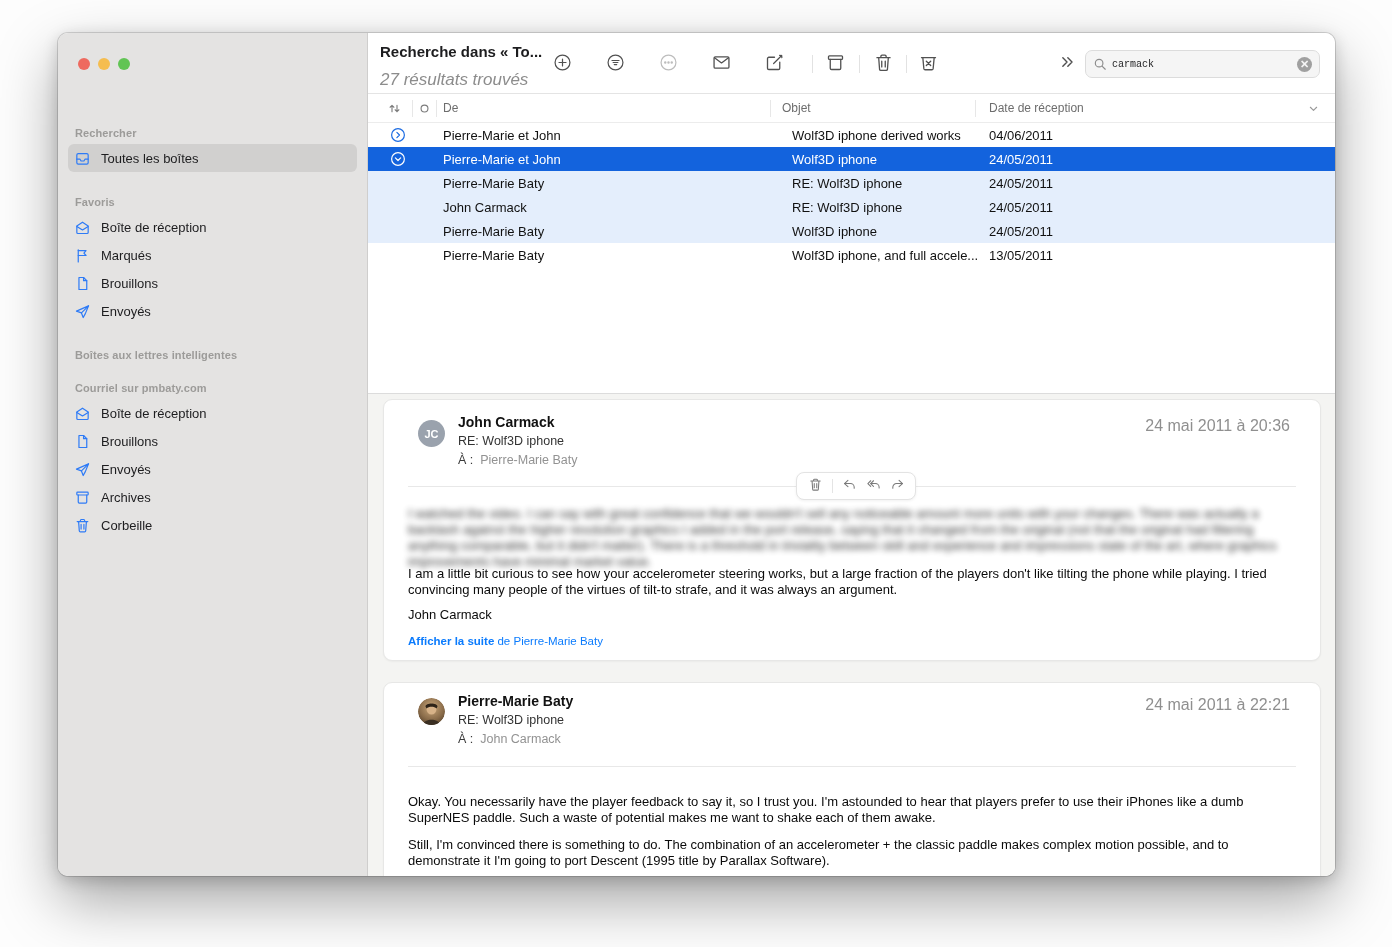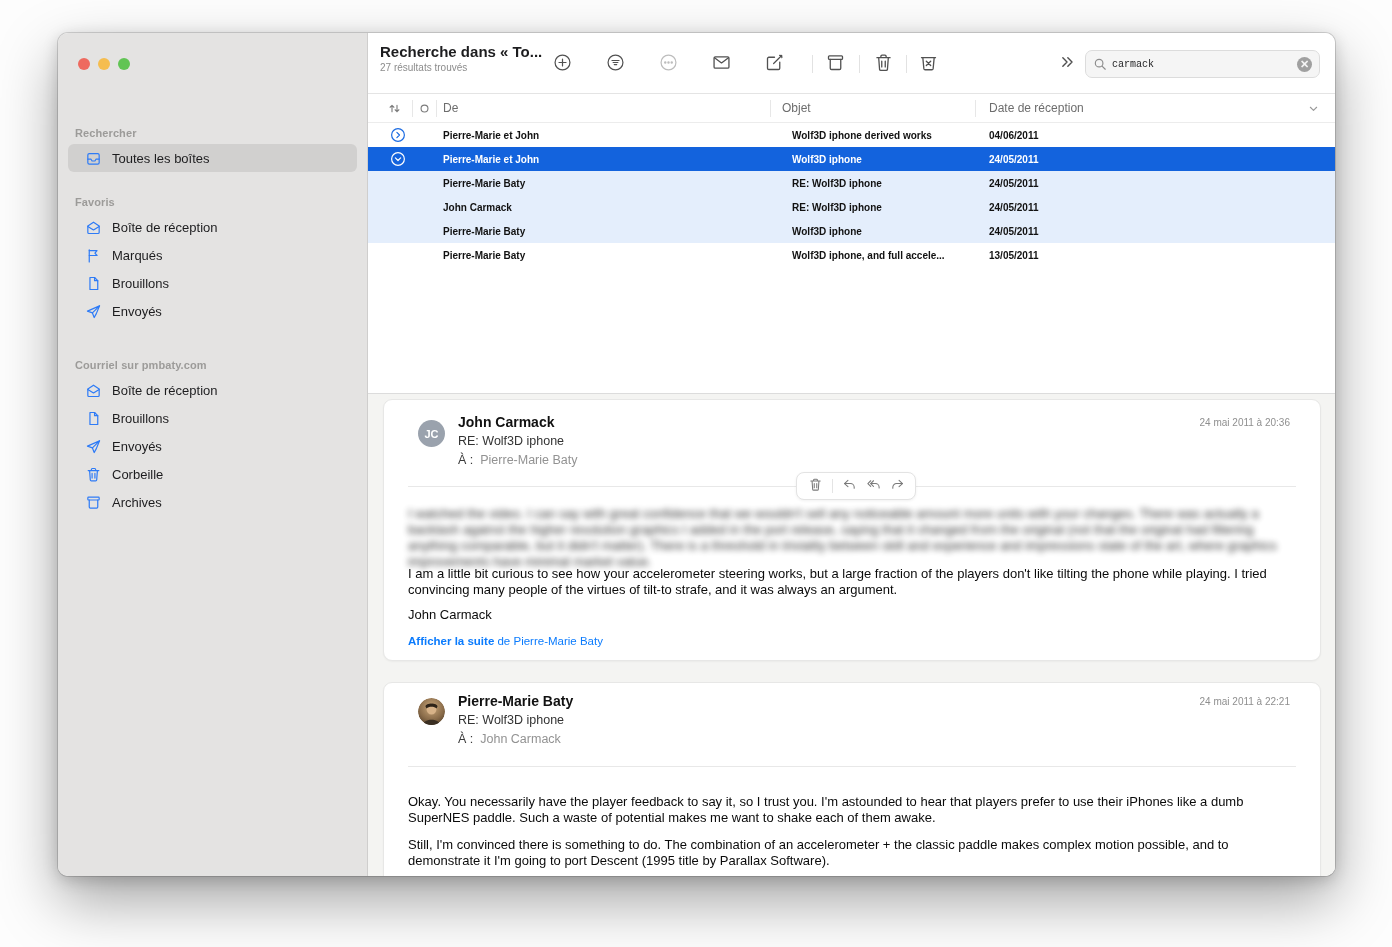--- a/index.html
+++ b/index.html
@@ -26,32 +26,32 @@
   .traffic span { width:12px; height:12px; border-radius:50%; display:block; }
   .tl-red{ background:#ee6a5f; } .tl-yellow{ background:#f5bd4f; } .tl-green{ background:#61c454; }
   .sb-content { position:absolute; top:88px; left:0; right:0; }
   .sb-header {
     font-size:11px; font-weight:bold; color:#9c9b99;
     padding:6px 0 5px 17px; letter-spacing:.1px;
   }
   .sb-gap { height:18px; }
   .sb-item {
     display:flex; align-items:center; height:28px; margin:0 10px;
-    padding-left:16px; border-radius:6px; font-size:13px; color:#1d1d1f; gap:10px;
+    padding-left:5px; border-radius:6px; font-size:13px; color:#1d1d1f; gap:10px;
   }
   .sb-item.selected { background:#d1d0cf; }
   .sb-icon { width:18px; height:18px; color:#2e7bf6; flex:0 0 18px; display:flex; align-items:center; justify-content:center; }
   .sb-icon svg { width:17px; height:17px; }
   
   .main { flex:1; display:flex; flex-direction:column; background:#fff; position:relative; }
   
   .toolbar { height:60px; flex:0 0 60px; position:relative; }
   .tb-title { position:absolute; left:12px; top:10px; }
   .tb-title .t1 { font-size:15px; font-weight:bold; color:#1d1d1f; }
-  .tb-title .t2 { font-size:10px; color:#8c8c8c; margin-top:2px; }
+  .tb-title .t2 { font-size:17px; color:#8c8c8c; margin-top:10px;font-style:italic; }
   .tb-btn {
     position:absolute; top:18px; width:28px; height:26px;
     display:flex; align-items:center; justify-content:center; color:#515151;
   }
   .tb-btn svg { width:21px; height:21px; }
   .tb-btn.disabled { color:#bdbdbd; }
   .tb-sep { position:absolute; top:22px; width:1px; height:18px; background:#e2e2e2; }
   .tb-overflow { position:absolute; left:686px; top:19px; width:26px; height:24px; display:flex; align-items:center; justify-content:center; color:#4f4f4f; }
   .searchfield {
     position:absolute; left:717px; top:17px; width:235px; height:28px;
@@ -68,21 +68,21 @@
   
   .list-header {
     height:30px; flex:0 0 30px; border-top:1px solid #e4e4e4; border-bottom:1px solid #ececec;
     position:relative; font-size:12px; color:#6d6d6d;
   }
   .lh-label { position:absolute; top:7px; }
   .lh-sep { position:absolute; top:6px; width:1px; height:17px; background:#e7e7e7; }
   .lh-icon { position:absolute; top:7px; color:#7c7c7c; }
   .lh-icon svg { width:15px; height:15px; }
   .list-body { flex:0 0 270px; height:270px; position:relative; }
-  .mail-row { height:24px; display:flex; align-items:center; font-size:10px; color:#111; position:relative;font-weight:bold; }
+  .mail-row { height:24px; display:flex; align-items:center; font-size:13px; color:#111; position:relative; }
   .mail-row.thread { background:#e4eefc; }
   .mail-row.selected { background:#1363dd; color:#fff; }
   .row-icon { position:absolute; left:21px; top:3px; width:18px; height:18px; color:#1b6be2; }
   .mail-row.selected .row-icon { color:#fff; }
   .row-icon svg { width:18px; height:18px; }
   .c-from { position:absolute; left:75px; white-space:nowrap; }
   .c-subj { position:absolute; left:424px; white-space:nowrap; max-width:195px; overflow:hidden; }
   .c-date { position:absolute; left:621px; white-space:nowrap; }
   
   .msg-pane {
@@ -99,21 +99,21 @@
   .avatar {
     position:absolute; left:34px; width:27px; height:27px; border-radius:50%;
     display:flex; align-items:center; justify-content:center;
   }
   .avatar.initials { background:#9aa2ad; color:#fff; font-size:11px; font-weight:bold; }
   .avatar svg { width:27px; height:27px; border-radius:50%; }
   .m-name { position:absolute; left:74px; font-size:14px; font-weight:bold; color:#111; }
   .m-subj { position:absolute; left:74px; font-size:12.5px; color:#333; }
   .m-to   { position:absolute; left:74px; font-size:12.5px; color:#3a3a3a; }
   .m-to .to-val { color:#929292; }
-  .m-date { position:absolute; right:30px; font-size:10px; color:#8f8f8f; }
+  .m-date { position:absolute; right:30px; font-size:16px; color:#8f8f8f; }
   .m-divider { position:absolute; left:24px; right:24px; height:1px; background:#e8e8e8; }
   .action-pill {
     position:absolute; left:412px; width:120px; height:28px;
     background:#fff; border:1px solid #e3e3e3; border-radius:8px;
     box-shadow:0 1px 3px rgba(0,0,0,.06);
     display:flex; align-items:center; justify-content:center; gap:9px; color:#7a7a7a;
   }
   .action-pill svg { width:15px; height:15px; }
   .pill-sep { width:1px; height:14px; background:#e4e4e4; }
   .m-body { position:absolute; left:24px; right:24px; font-size:13px; line-height:16px; color:#0b0b0b; }
@@ -175,20 +175,21 @@
       <div class="sb-item">
         <span class="sb-icon">
           <svg viewBox="0 0 24 24" fill="none" stroke="currentColor" stroke-width="1.7" stroke-linecap="round" stroke-linejoin="round">
               <path d="M20.5 4L3.5 11.5l7 2.5 2.5 6.5 3-5.5z"></path>
               <path d="M10.5 14L20.5 4"></path>
             </svg>
         </span>
         <span>Envoyés</span>
       </div>
       <div class="sb-gap"></div>
+      <div class="sb-header">Boîtes aux lettres intelligentes</div>
       <div class="sb-gap" style="height:10px;"></div>
       <div class="sb-header">Courriel sur pmbaty.com</div>
       <div class="sb-item">
         <span class="sb-icon">
           <svg viewBox="0 0 24 24" fill="none" stroke="currentColor" stroke-width="1.7" stroke-linecap="round" stroke-linejoin="round">
               <path d="M4 10l8-5.5L20 10v9a1.5 1.5 0 0 1-1.5 1.5h-13A1.5 1.5 0 0 1 4 19z"></path>
               <path d="M4 10.5l8 5 8-5"></path>
             </svg>
         </span>
         <span>Boîte de réception</span>
@@ -207,34 +208,34 @@
           <svg viewBox="0 0 24 24" fill="none" stroke="currentColor" stroke-width="1.7" stroke-linecap="round" stroke-linejoin="round">
               <path d="M20.5 4L3.5 11.5l7 2.5 2.5 6.5 3-5.5z"></path>
               <path d="M10.5 14L20.5 4"></path>
             </svg>
         </span>
         <span>Envoyés</span>
       </div>
       <div class="sb-item">
         <span class="sb-icon">
           <svg viewBox="0 0 24 24" fill="none" stroke="currentColor" stroke-width="1.7" stroke-linecap="round" stroke-linejoin="round">
+              <rect x="4" y="4.5" width="16" height="4" rx="1"></rect>
+              <path d="M6 8.5v10a1.5 1.5 0 0 0 1.5 1.5h9a1.5 1.5 0 0 0 1.5-1.5v-10"></path>
+            </svg>
+        </span>
+        <span>Archives</span>
+      </div>
+      <div class="sb-item">
+        <span class="sb-icon">
+          <svg viewBox="0 0 24 24" fill="none" stroke="currentColor" stroke-width="1.7" stroke-linecap="round" stroke-linejoin="round">
               <path d="M4.5 6.5h15M9 6.5V4.8A1.3 1.3 0 0 1 10.3 3.5h3.4A1.3 1.3 0 0 1 15 4.8v1.7M6.5 6.5l1 13.3a1.4 1.4 0 0 0 1.4 1.2h6.2a1.4 1.4 0 0 0 1.4-1.2l1-13.3"></path>
               <path d="M10 10.5v6.5M14 10.5v6.5"></path>
             </svg>
         </span>
         <span>Corbeille</span>
-      </div>
-      <div class="sb-item">
-        <span class="sb-icon">
-          <svg viewBox="0 0 24 24" fill="none" stroke="currentColor" stroke-width="1.7" stroke-linecap="round" stroke-linejoin="round">
-              <rect x="4" y="4.5" width="16" height="4" rx="1"></rect>
-              <path d="M6 8.5v10a1.5 1.5 0 0 0 1.5 1.5h9a1.5 1.5 0 0 0 1.5-1.5v-10"></path>
-            </svg>
-        </span>
-        <span>Archives</span>
       </div>
     </div>
   </div>
 
   <div class="main">
 
     <div class="toolbar">
       <div class="tb-title">
         <div class="t1">Recherche dans « To...</div>
         <div class="t2">27 résultats trouvés</div>

